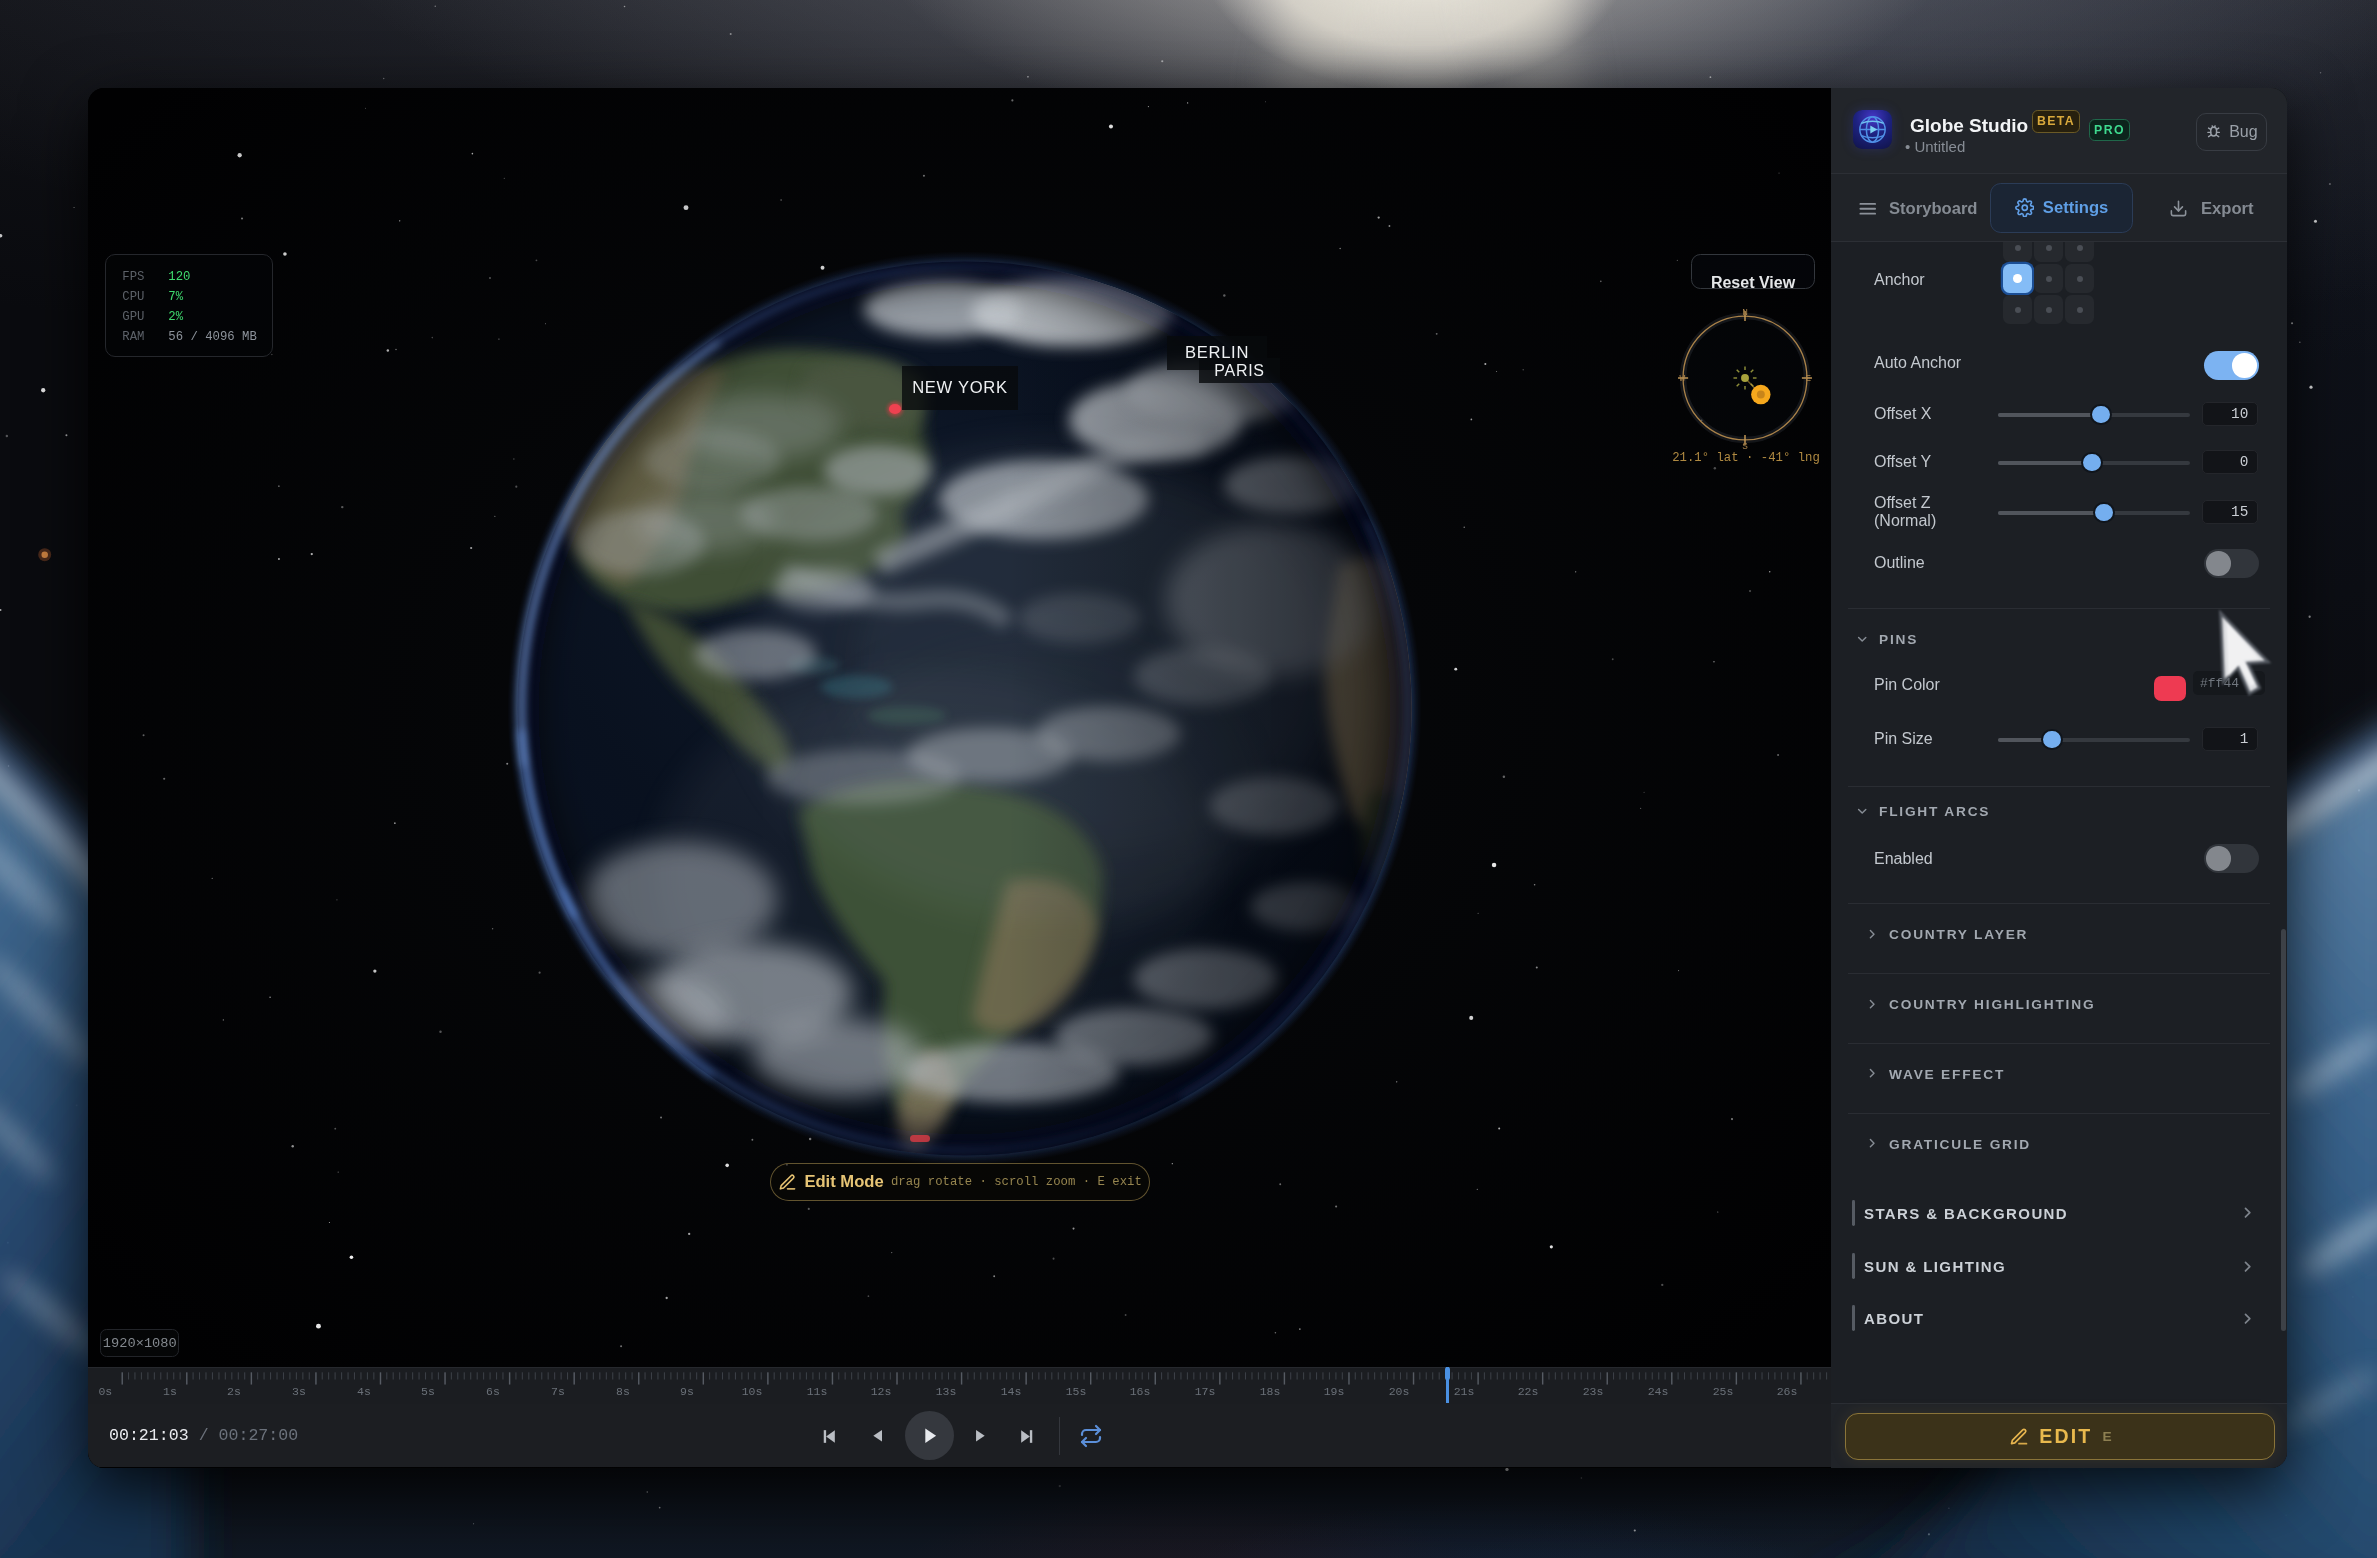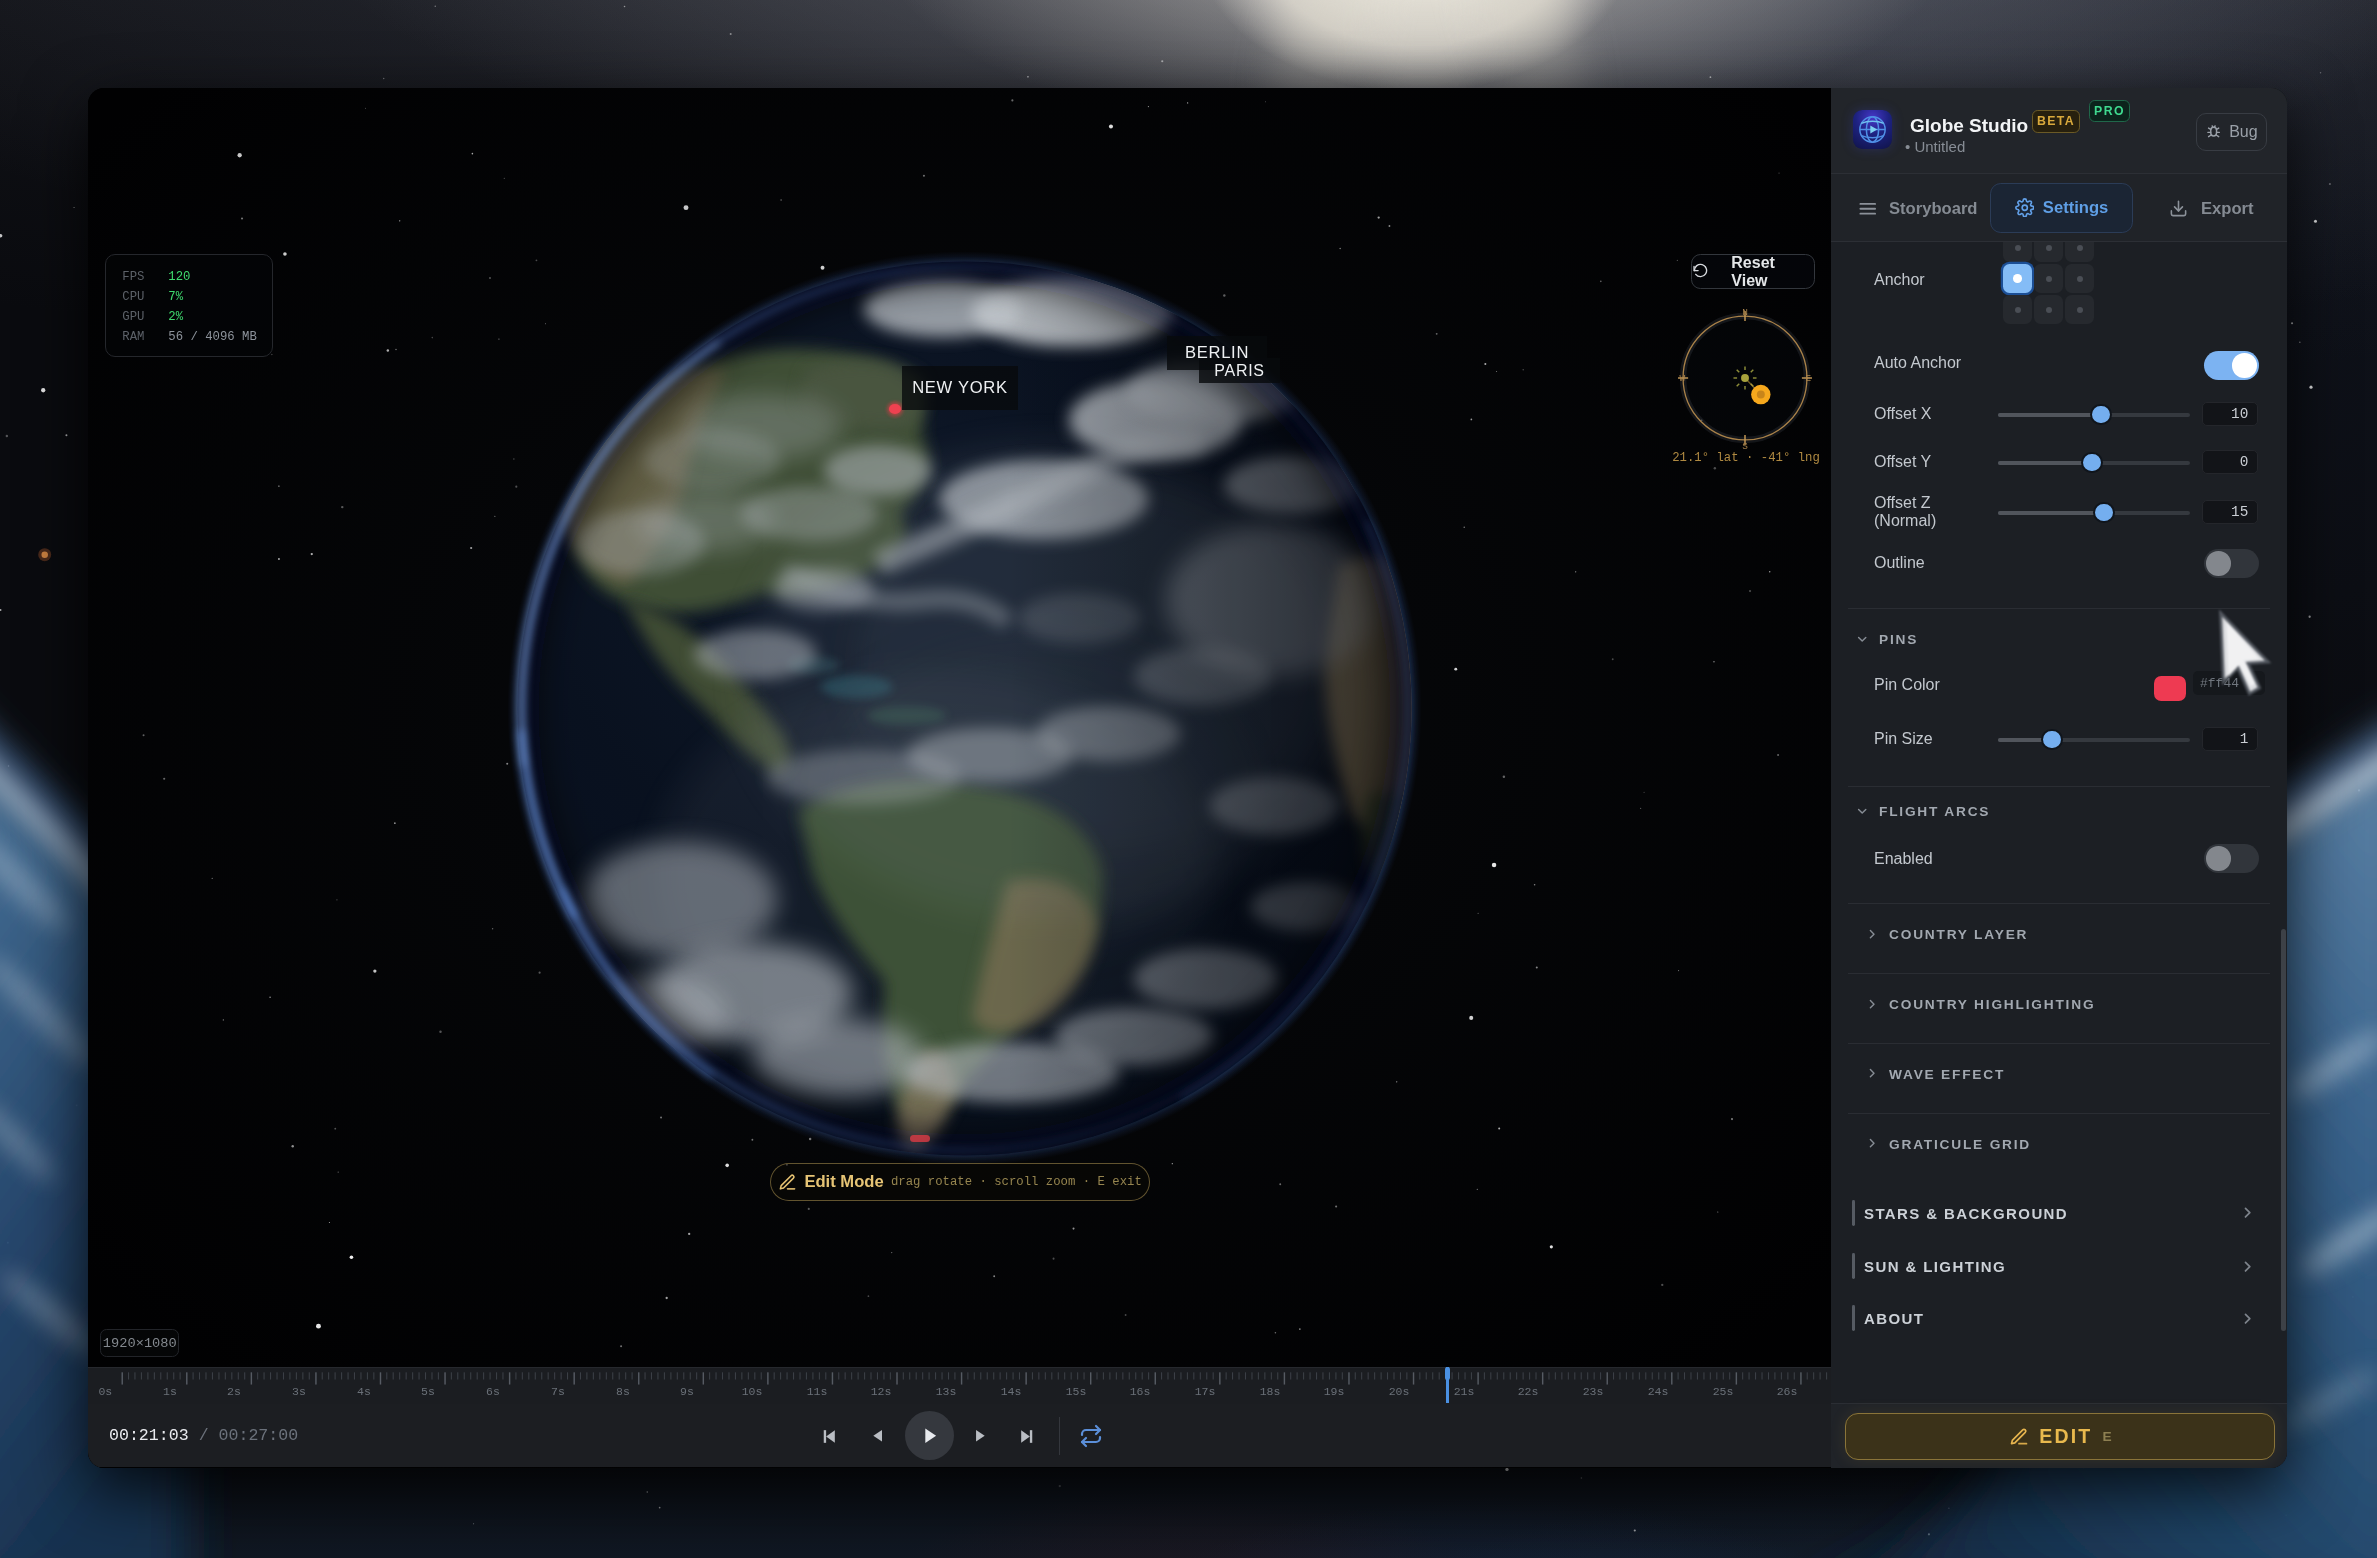--- a/index.html
+++ b/index.html
@@ -21,21 +21,21 @@
 .beam{position:absolute;top:-21.6px;width:87px;height:166px;background:linear-gradient(to bottom, rgba(225,220,205,0.55), rgba(200,196,185,0.25) 60%, transparent);filter:blur(19px);transform-origin:top center;}
 #window{position:absolute;left:88px;top:88px;width:2199px;height:1380px;border-radius:16px;overflow:hidden;background:#010102;box-shadow:0 21.6px 65px rgba(0,0,0,0.8);}
 #canvas{position:absolute;left:0;top:0;width:1743px;height:1380px;background:radial-gradient(ellipse 1154px 866px at 877px 621px, #050608 40%, #010102 100%);}
 
 #stats{position:absolute;left:17.3px;top:166px;width:168px;height:103px;background:rgba(4,5,7,0.72);border:1.4px solid #25272c;border-radius:10px;padding:12.3px 0 0 16px;}
 #stats .row{display:flex;height:20px;align-items:center;font-family:"Liberation Mono",monospace;font-size:12.3px;}
 #stats .k{width:46px;color:#5c6168;}
 #stats .v{color:#3fd96e;font-weight:400;}
 #stats .vg{color:#8d939b;}
 
-#resetv{position:absolute;left:1603px;top:166px;width:124px;height:35px;background:rgba(8,10,14,0.55);border:1.4px solid #33373d;border-radius:9.4px;display:flex;align-items:center;justify-content:center;gap:23px;color:#e4e6e8;font-size:16px;font-weight:600;}
+#resetv{position:absolute;left:1603px;top:166px;width:124px;height:35px;background:rgba(8,10,14,0.55);border:1.4px solid #33373d;border-radius:9.4px;display:flex;align-items:center;justify-content:center;gap:23px;color:#e4e6e8;font-size:16px;font-weight:600;flex-direction:column;}
 #latlng{position:absolute;left:1557px;top:363px;width:202px;text-align:center;color:#b08a42;font-family:"Liberation Mono",monospace;font-size:12.3px;}
 
 .glabel{position:absolute;background:rgba(8,10,13,0.8);color:#eef0f2;font-size:16.6px;letter-spacing:0.7px;display:flex;align-items:center;justify-content:center;}
 
 #editpill{position:absolute;left:682px;top:1075px;width:380px;height:38px;border:1.4px solid rgba(175,150,82,0.55);background:rgba(10,9,5,0.6);border-radius:19.5px;display:flex;align-items:center;justify-content:center;gap:7.2px;white-space:nowrap;}
 #editpill .t1{color:#e6c475;font-size:16.6px;font-weight:700;}
 #editpill .t2{color:#96854f;font-size:12.3px;font-family:"Liberation Mono",monospace;}
 #resbadge{position:absolute;left:12.3px;top:1241px;width:79px;height:28px;border:1.4px solid #222429;background:rgba(6,7,9,0.8);border-radius:6.5px;color:#84898f;font-family:"Liberation Mono",monospace;font-size:13.7px;display:flex;align-items:center;justify-content:center;}
 
 #ruler{position:absolute;left:0;top:1279px;width:1743px;height:38px;background:#1b1d21;border-top:0.7px solid #26282d;padding-left:20px;}
@@ -968,21 +968,21 @@
 <ellipse cx="27" cy="27" rx="8.5" ry="17.5"></ellipse>
 <path d="M9.5 27 h35"></path>
 <path d="M11.5 18.5 a22 10 0 0 1 31 0" stroke="#6fc0ee"></path>
 <path d="M11.5 35.5 a22 10 0 0 0 31 0"></path>
 </g>
 <path d="M24 21.5 l9.5 5.5 -9.5 5.5 z" fill="#7ed0f2"></path>
 </svg>
         </div>
 <div class="abs" style="left:79px;top:27px;font-size:19px;font-weight:700;color:#f2f4f6;">Globe Studio</div>
 <div class="abs" style="left:201px;top:21.6px;width:48px;height:23px;border:1.4px solid #6b5a26;background:#27200e;border-radius:5.8px;color:#d9a93c;font-size:12.3px;font-weight:700;letter-spacing:1.4px;display:flex;align-items:center;justify-content:center;">BETA</div>
-<div class="abs" style="left:258px;top:12px;width:41px;height:22.4px;border:1.4px solid #20674a;background:#0c241c;border-radius:5.8px;color:#3fd98f;font-size:12.3px;font-weight:700;letter-spacing:1.4px;display:flex;align-items:center;justify-content:center;">PRO</div>
+<div class="abs" style="left:258px;top:31px;width:41px;height:22.4px;border:1.4px solid #20674a;background:#0c241c;border-radius:5.8px;color:#3fd98f;font-size:12.3px;font-weight:700;letter-spacing:1.4px;display:flex;align-items:center;justify-content:center;">PRO</div>
 <div class="abs" style="left:74px;top:50px;font-size:15px;color:#878d95;">• Untitled</div>
 <div class="abs" style="left:365px;top:25px;width:71px;height:38px;border:1.4px solid #383c43;border-radius:10px;display:flex;align-items:center;justify-content:center;gap:6.5px;color:#9aa0a8;font-size:16px;"><svg width="17.3" height="17.3" viewBox="0 0 24 24" fill="none" stroke="#9aa0a8" stroke-width="2" stroke-linecap="round" stroke-linejoin="round">
             <rect x="8" y="6" width="8" height="12" rx="4"></rect>
             <path d="M19 7l-3 2"></path>
             <path d="M5 7l3 2"></path>
             <path d="M19 19l-3-2"></path>
             <path d="M5 19l3-2"></path>
             <path d="M20 13h-4"></path>
             <path d="M4 13h4"></path>
             <path d="M10 4l1 2"></path>

